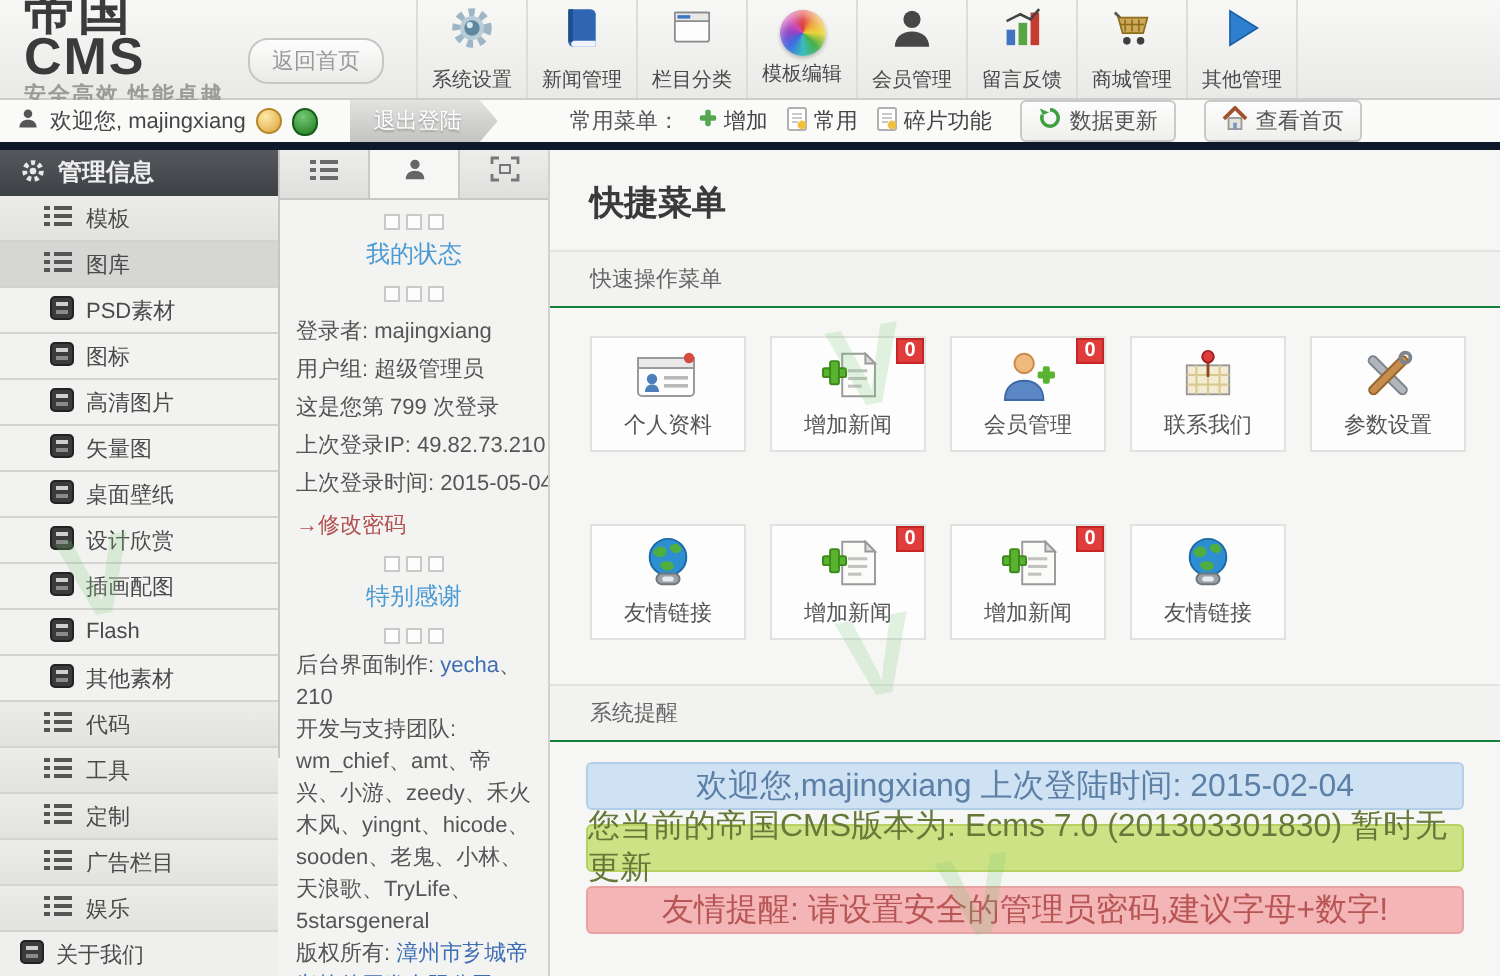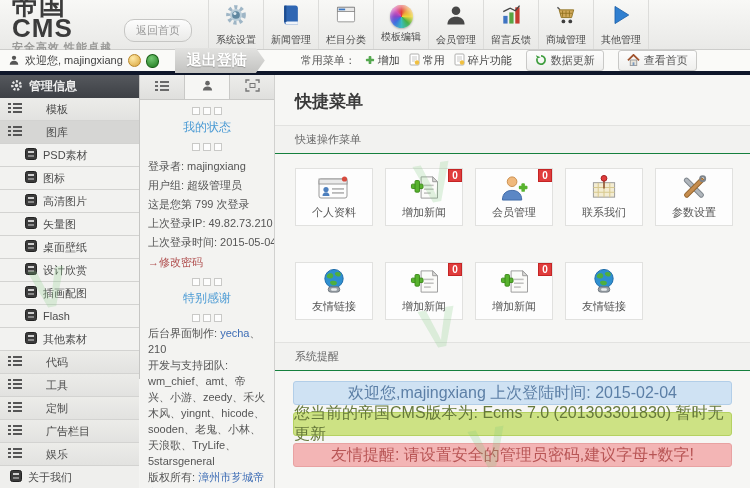--- a/index.html
+++ b/index.html
@@ -23,36 +23,36 @@
     background:conic-gradient(#e03c3c,#eda33b,#ead43b,#46b048,#3bbcbc,#3b6ee0,#8a46c8,#d04ab0,#e03c3c);
     box-shadow:inset 0 3px 4px rgba(255,255,255,.55),0 1px 2px rgba(0,0,0,.25);}
 
   
   .toolbar{position:absolute;top:50px;left:0;width:750px;height:25px;box-sizing:border-box;background:#fafaf8;
     border-bottom:4px solid #0f172a;display:flex;align-items:center;font-size:11px;color:#444;}
   .welcome{margin-left:5px;}
   .mini{display:inline-block;margin-left:5px;}
   .medal{width:11px;height:11px;border-radius:50%;background:radial-gradient(circle at 35% 30%,#ffeaa8,#d8a33a);border:1px solid #b8862a;}
   .qq{width:11px;height:12px;border-radius:50% 50% 46% 46%;background:radial-gradient(circle at 40% 28%,#74c974,#1d781d);border:1px solid #155c15;}
-  .logout{margin-left:16px;background:linear-gradient(#e2e2e0,#c3c3c1);color:#fff;font-weight:bold;font-size:15px;
+  .logout{margin-left:16px;background:linear-gradient(#e2e2e0,#c3c3c1);color:#fff;font-weight:normal;font-size:11px;
     padding:3px 18px 3px 12px;clip-path:polygon(0 0,calc(100% - 9px) 0,100% 50%,calc(100% - 9px) 100%,0 100%);
     text-shadow:0 1px 1px rgba(0,0,0,.25);cursor:pointer;}
   .quick-label{margin-left:36px;color:#555;}
   .tool-link{display:flex;align-items:center;gap:3px;margin-left:9px;cursor:pointer;color:#444;}
   .tool-btn{display:flex;align-items:center;gap:4px;margin-left:14px;border:1px solid #c9c9c7;border-radius:3px;
     background:linear-gradient(#fdfdfd,#efefed);padding:2px 8px;color:#555;cursor:pointer;}
 
   
   .sidebar{position:absolute;top:75px;left:0;width:140px;height:304px;box-sizing:border-box;background:#ececea;
     border-right:1px solid #c6c6c4;}
   .sidebar-header{height:23px;box-sizing:border-box;background:linear-gradient(#55585d,#3d4045);color:#efefef;
     font-size:12px;font-weight:bold;display:flex;align-items:center;gap:6px;padding-left:10px;}
   .side-item{height:23px;box-sizing:border-box;border-bottom:1px solid #d3d3d1;display:flex;align-items:center;
     font-size:11px;color:#4a4a4a;cursor:pointer;}
-  .side-item.group{background:linear-gradient(#ecece9,#e2e2e0);padding-left:8px;gap:24px;}
+  .side-item.group{background:linear-gradient(#ecece9,#e2e2e0);padding-left:22px;gap:7px;}
   .side-item.selected{background:#d6d6d4;}
   .side-item.sub{background:#f2f2f0;padding-left:25px;gap:6px;}
   .side-item.about{background:#efefed;padding-left:10px;gap:6px;}
 
   
   .panel{position:absolute;top:75px;left:140px;width:135px;height:413px;box-sizing:border-box;background:#f3f3f1;
     border-right:1px solid #d1d1cf;overflow:hidden;}
   .tabs{height:24px;display:flex;border-bottom:1px solid #c9c9c7;}
   .tab{flex:1;display:flex;align-items:center;justify-content:center;background:linear-gradient(#ededeb,#dfdfdd);
     border-right:1px solid #c9c9c7;cursor:pointer;}

